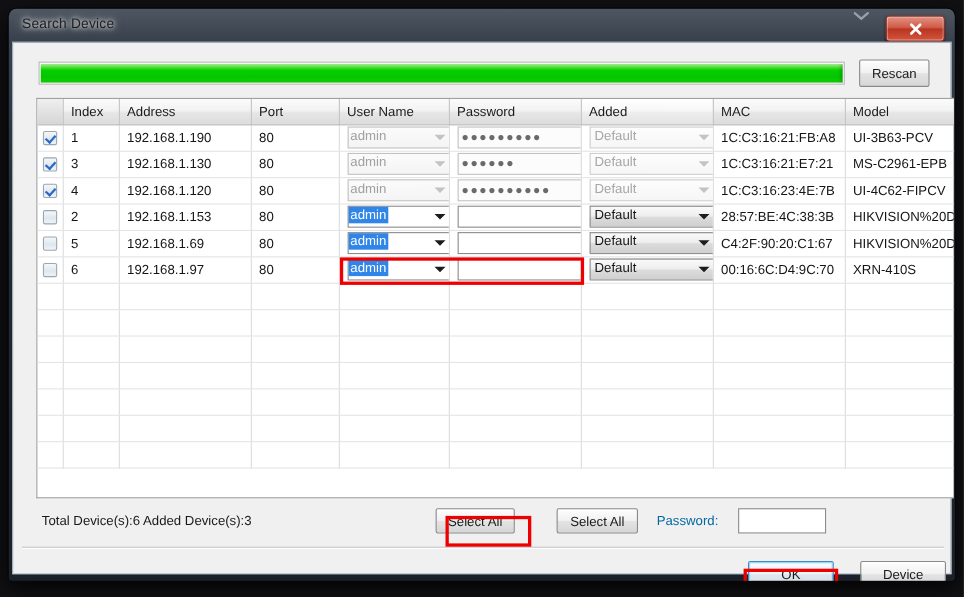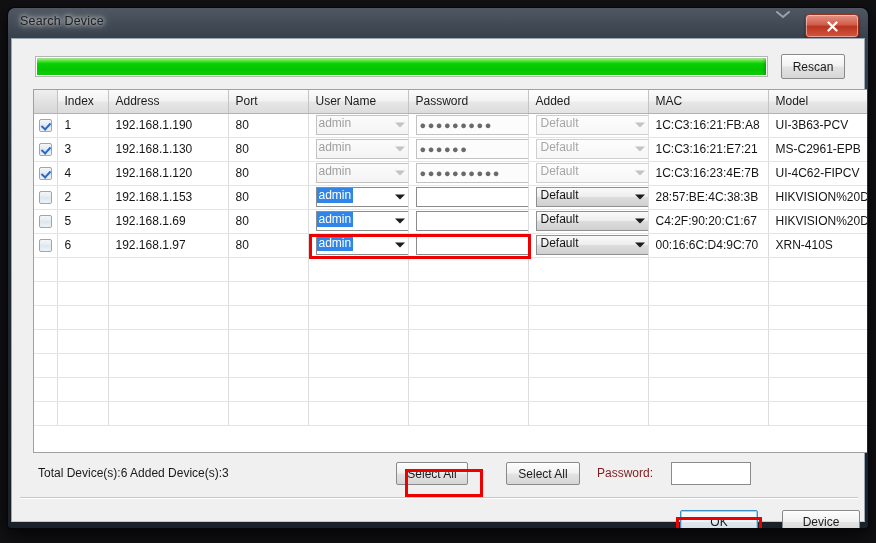--- a/index.html
+++ b/index.html
@@ -298,21 +298,21 @@
     left: 26px;
     top: 9px;
     font-size: 12px;
     color: #1a1a1a;
     white-space: nowrap;
   }
   #selectall-btn { position: absolute; left: 384px; top: 5px; width: 72px; height: 23px; }
   #clearall-btn  { position: absolute; left: 494px; top: 5px; width: 74px; height: 23px; }
   #pw-label {
     position: absolute; left: 585px; top: 9px;
-    font-size: 12px; color: #7f1d1d; white-space: nowrap;
+    font-size: 12px; color: #0369a1; white-space: nowrap;
   }
   #pw-input {
     position: absolute; left: 659px; top: 5px;
     width: 80px; height: 23px;
     background: #ffffff;
     border: 1px solid #8b8b8b;
     box-sizing: border-box;
   }
   #setpw-btn { position: absolute; left: 765px; top: 5px; width: 92px; height: 23px; }
 

